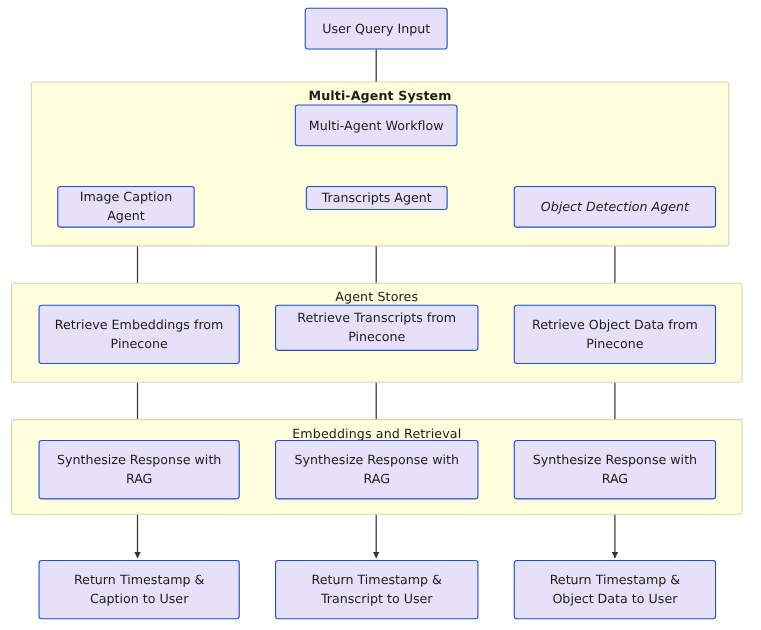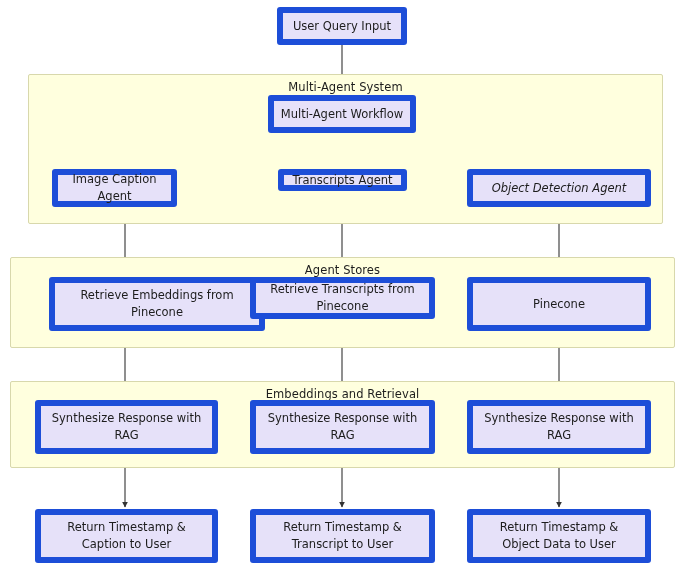--- a/index.html
+++ b/index.html
@@ -38,21 +38,21 @@
     right: 0;
     top: 5px;
     text-align: center;
     font-size: 11.5px;
     color: #1d1d1d;
     letter-spacing: 0.1px;
   }
   .node {
     position: absolute;
     background: #e6e1f9;
-    border: 6px solid #1d4ed8;
+    border: 1px solid #1d4ed8;
     border-radius: 3px;
     box-sizing: border-box;
     display: flex;
     align-items: center;
     justify-content: center;
     text-align: center;
     font-size: 11.5px;
     color: #1d1d1d;
     line-height: 1.45;
     padding: 2px 6px;
@@ -82,21 +82,21 @@
       <path d="M 559 207 L 559 275"></path>
       <path d="M 125 331 L 125 398"></path>
       <path d="M 342 331 L 342 398"></path>
       <path d="M 559 331 L 559 398"></path>
       <path d="M 125 454 L 125 507"></path>
       <path d="M 342 454 L 342 507"></path>
       <path d="M 559 454 L 559 507"></path>
     </g>
   </svg>
 
-  <div class="subgraph" style="left:28px; top:74px; width:635px; height:150px;">
+  <div class="subgraph" style="left:28px; top:74px; width:635px; height:150px;font-weight:bold;">
     <div class="subgraph-title">Multi-Agent System</div>
   </div>
 
   <div class="subgraph" style="left:10px; top:257px; width:665px; height:91px;">
     <div class="subgraph-title">Agent Stores</div>
   </div>
 
   <div class="subgraph" style="left:10px; top:381px; width:665px; height:87px;">
     <div class="subgraph-title">Embeddings and Retrieval</div>
   </div>
@@ -114,36 +114,37 @@
   </div>
 
   <div class="node" style="left:278px; top:169px; width:129px; height:22px;">
     <span>Transcripts Agent</span>
   </div>
 
   <div class="node" style="left:467px; top:169px; width:184px; height:38px;font-style:italic;">
     <span>Object Detection Agent</span>
   </div>
 
-  <div class="node" style="left:49px; top:277px; width:216px; height:54px;align-items:center;">
+  <div class="node" style="left:35px; top:277px; width:183px; height:54px;align-items:center;">
     <span>
       <span>Retrieve Embeddings from</span>
       <span>Pinecone</span>
     </span>
   </div>
 
   <div class="node" style="left:250px; top:277px; width:185px; height:42px;">
     <span>
       <span>Retrieve Transcripts from</span>
       <span>Pinecone</span>
     </span>
   </div>
 
   <div class="node" style="left:467px; top:277px; width:184px; height:54px;">
     <span>
+      <span>Retrieve Object Data from</span>
       <span>Pinecone</span>
     </span>
   </div>
 
   <div class="node" style="left:35px; top:400px; width:183px; height:54px;">
     <span>
       <span>Synthesize Response with</span>
       <span>RAG</span>
     </span>
   </div>

